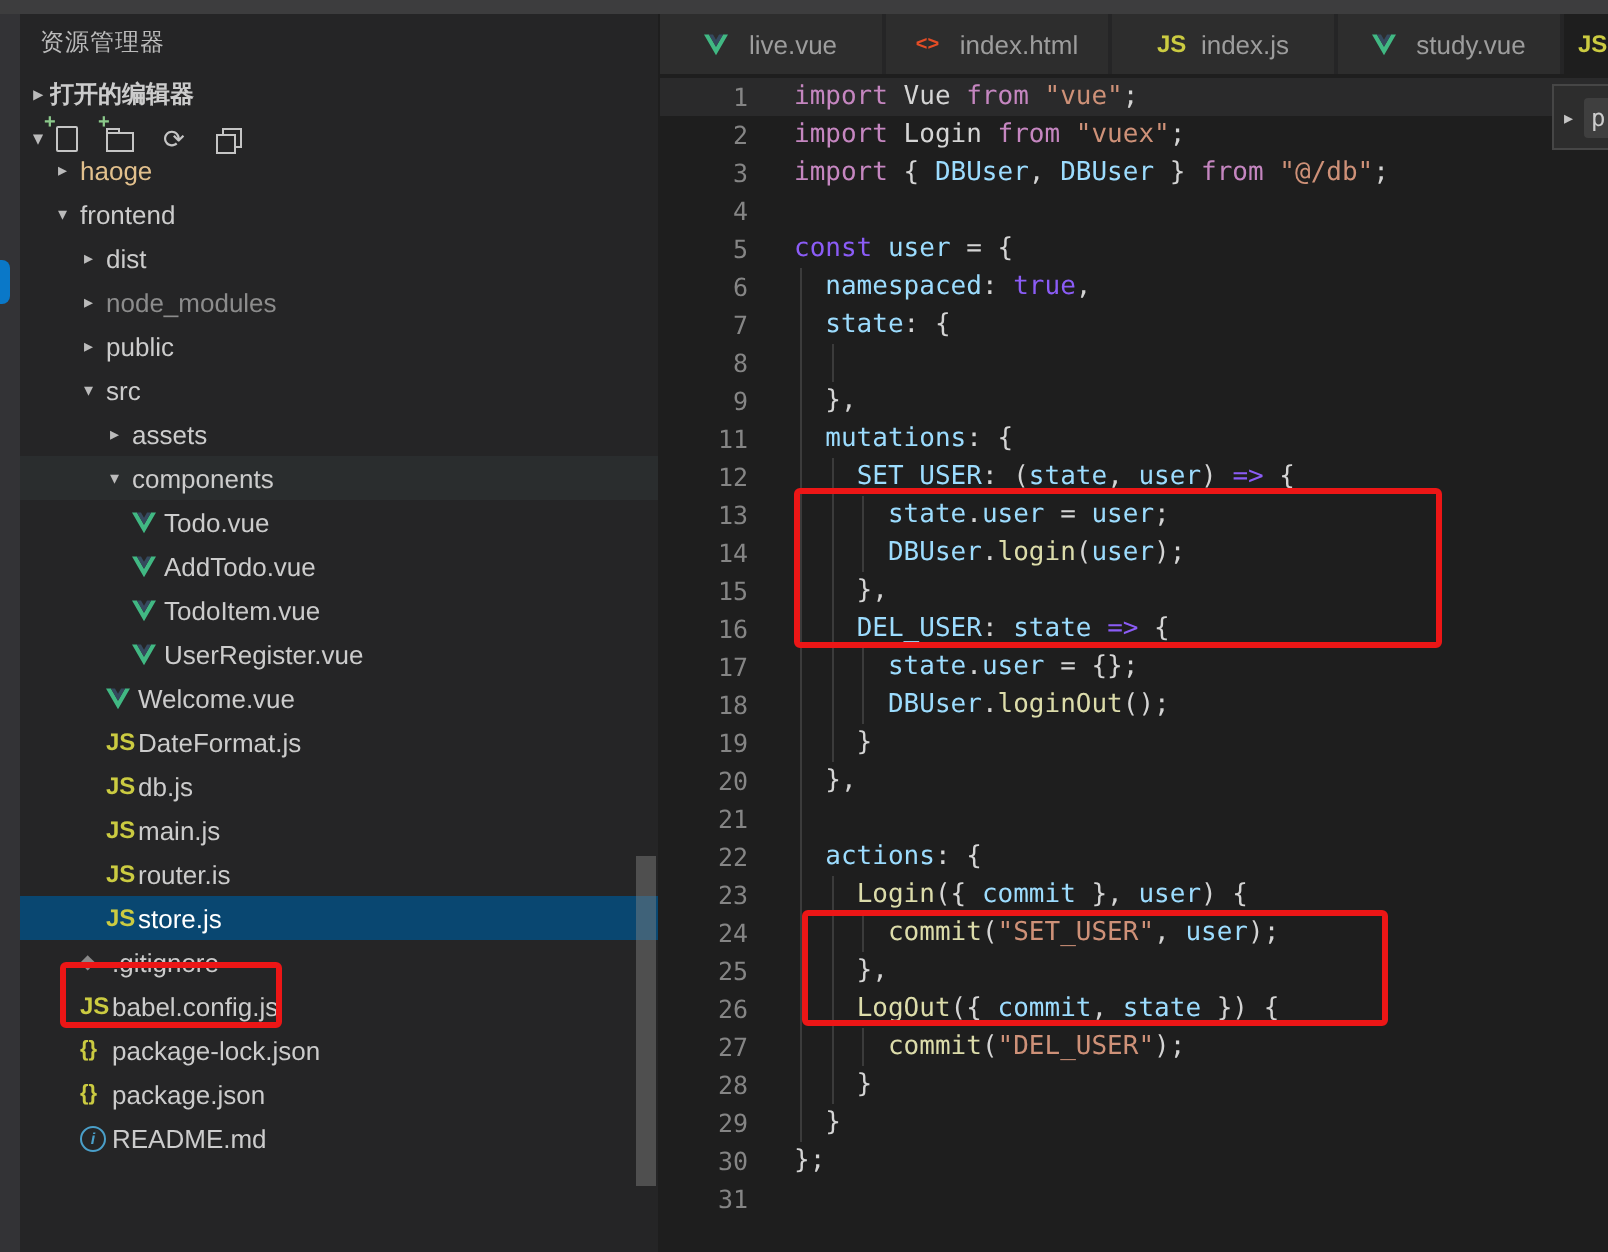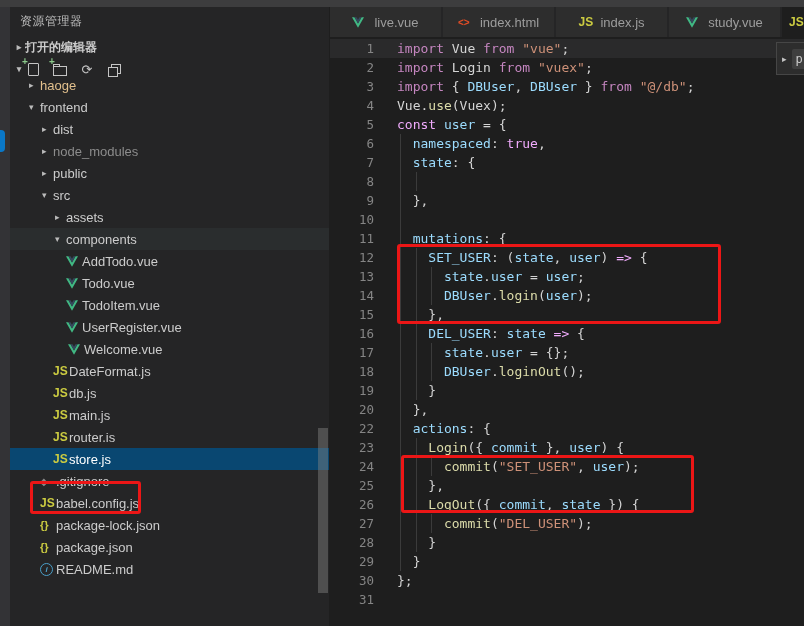--- a/index.html
+++ b/index.html
@@ -55,21 +55,21 @@
   .tab{width:113px;box-sizing:border-box;display:flex;align-items:center;justify-content:center;gap:6px;
        background:#2d2d2d;border-right:2px solid #252526;font-size:13px;color:#9d9d9d}
   .tab.partial{width:22px;background:#1e1e1e;justify-content:flex-start;padding-left:7px;border-right:none}
   .code{position:absolute;left:0;top:30px;right:0;bottom:0;padding-top:2px;
         font-family:"DejaVu Sans Mono",monospace;font-size:13px}
   .cl{height:19px;line-height:19px;display:flex;position:relative;white-space:pre}
   .cl.hlc{background:#2a2a2b}
   .ln{width:44px;text-align:right;color:#858585;flex:none;font-size:12.5px}
   .ct{margin-left:23px}
   .gd{position:absolute;top:0;bottom:0;width:1px;background:#3b3b3b}
-  .kw{color:#C586C0}.str{color:#CE9178}.var{color:#9CDCFE}.fn{color:#DCDCAA}.kw2{color:#f0abfc}.pl{color:#D4D4D4}
+  .kw{color:#C586C0}.str{color:#CE9178}.var{color:#9CDCFE}.fn{color:#DCDCAA}.kw2{color:#8b5cf6}.pl{color:#D4D4D4}
 
   
   .ann{position:absolute;border:3px solid #ec1616;border-radius:3px;box-sizing:border-box;pointer-events:none;z-index:50}
   #ann-store{left:30px;top:481px;width:111px;height:33px}
   #ann-mut{left:397px;top:244px;width:324px;height:80px}
   #ann-act{left:401px;top:455px;width:293px;height:58px}
 
   
   .popup{position:absolute;left:776px;top:42px;width:34px;height:33px;background:#2d2d2d;border:1px solid #464646;
          display:flex;align-items:center;gap:5px;padding-left:5px;box-sizing:border-box;z-index:40}
@@ -161,58 +161,58 @@
         </div>
       </div>
       <div class="row">
         <div class="rowc" style="padding-left:56px">
           <span class="fic">
             <svg width="12" height="11" viewBox="0 0 24 21">
               <path fill="#41B883" d="M0 0h4.9L12 12.3 19.1 0H24L12 20.8z"></path>
               <path fill="#35495E" d="M4.9 0H9l3 5.2L15 0h4.1L12 12.3z"></path>
             </svg>
           </span>
+          <span class="tlbl">Todo.vue</span>
+        </div>
+      </div>
+      <div class="row">
+        <div class="rowc" style="padding-left:56px">
+          <span class="fic">
+            <svg width="12" height="11" viewBox="0 0 24 21">
+              <path fill="#41B883" d="M0 0h4.9L12 12.3 19.1 0H24L12 20.8z"></path>
+              <path fill="#35495E" d="M4.9 0H9l3 5.2L15 0h4.1L12 12.3z"></path>
+            </svg>
+          </span>
           <span class="tlbl">AddTodo.vue</span>
         </div>
       </div>
       <div class="row">
         <div class="rowc" style="padding-left:56px">
           <span class="fic">
             <svg width="12" height="11" viewBox="0 0 24 21">
               <path fill="#41B883" d="M0 0h4.9L12 12.3 19.1 0H24L12 20.8z"></path>
               <path fill="#35495E" d="M4.9 0H9l3 5.2L15 0h4.1L12 12.3z"></path>
             </svg>
           </span>
-          <span class="tlbl">Todo.vue</span>
+          <span class="tlbl">TodoItem.vue</span>
         </div>
       </div>
       <div class="row">
         <div class="rowc" style="padding-left:56px">
           <span class="fic">
             <svg width="12" height="11" viewBox="0 0 24 21">
               <path fill="#41B883" d="M0 0h4.9L12 12.3 19.1 0H24L12 20.8z"></path>
               <path fill="#35495E" d="M4.9 0H9l3 5.2L15 0h4.1L12 12.3z"></path>
             </svg>
           </span>
-          <span class="tlbl">TodoItem.vue</span>
-        </div>
-      </div>
-      <div class="row">
-        <div class="rowc" style="padding-left:56px">
-          <span class="fic">
-            <svg width="12" height="11" viewBox="0 0 24 21">
-              <path fill="#41B883" d="M0 0h4.9L12 12.3 19.1 0H24L12 20.8z"></path>
-              <path fill="#35495E" d="M4.9 0H9l3 5.2L15 0h4.1L12 12.3z"></path>
-            </svg>
-          </span>
           <span class="tlbl">UserRegister.vue</span>
         </div>
       </div>
       <div class="row">
-        <div class="rowc" style="padding-left:58px">
+        <div class="rowc" style="padding-left:43px">
           <span class="fic">
             <svg width="12" height="11" viewBox="0 0 24 21">
               <path fill="#41B883" d="M0 0h4.9L12 12.3 19.1 0H24L12 20.8z"></path>
               <path fill="#35495E" d="M4.9 0H9l3 5.2L15 0h4.1L12 12.3z"></path>
             </svg>
           </span>
           <span class="tlbl">Welcome.vue</span>
         </div>
       </div>
       <div class="row">
@@ -316,37 +316,37 @@
         <span>study.vue</span>
       </div>
       <div class="tab partial">
         <span class="fic jsic">JS</span>
       </div>
     </div>
   <div class="code" id="code">
       <div class="cl hlc"><span class="ln">1</span><span class="ct"><span class="kw">import</span><span class="pl"> Vue </span><span class="kw">from</span><span class="pl"> </span><span class="str">"vue"</span><span class="pl">;</span></span></div>
       <div class="cl"><span class="ln">2</span><span class="ct"><span class="kw">import</span><span class="pl"> Login </span><span class="kw">from</span><span class="pl"> </span><span class="str">"vuex"</span><span class="pl">;</span></span></div>
       <div class="cl"><span class="ln">3</span><span class="ct"><span class="kw">import</span><span class="pl"> { </span><span class="var">DBUser</span><span class="pl">, </span><span class="var">DBUser</span><span class="pl"> } </span><span class="kw">from</span><span class="pl"> </span><span class="str">"@/db"</span><span class="pl">;</span></span></div>
-      <div class="cl"><span class="ln">4</span><span class="ct"><span class="pl">Vue.</span><span class="fn">use</span><span class="pl">(Vuex);</span></span></div>
+      <div class="cl"><span class="ln">4</span></div>
       <div class="cl"><span class="ln">5</span><span class="ct"><span class="kw2">const</span><span class="pl"> </span><span class="var">user</span><span class="pl"> = {</span></span></div>
       <div class="cl"><span class="ln">6</span><span class="gd" style="left:70px"></span><span class="ct"><span class="pl">  </span><span class="var">namespaced</span><span class="pl">: </span><span class="kw2">true</span><span class="pl">,</span></span></div>
       <div class="cl"><span class="ln">7</span><span class="gd" style="left:70px"></span><span class="ct"><span class="pl">  </span><span class="var">state</span><span class="pl">: {</span></span></div>
       <div class="cl"><span class="ln">8</span><span class="gd" style="left:70px"></span><span class="gd" style="left:85.7px"></span></div>
       <div class="cl"><span class="ln">9</span><span class="gd" style="left:70px"></span><span class="ct"><span class="pl">  },</span></span></div>
-      <div class="cl"><span class="ln">10</span><span class="gd" style="left:70px"></span><span class="ct"></span></div>
       <div class="cl"><span class="ln">11</span><span class="gd" style="left:70px"></span><span class="ct"><span class="pl">  </span><span class="var">mutations</span><span class="pl">: {</span></span></div>
       <div class="cl"><span class="ln">12</span><span class="gd" style="left:70px"></span><span class="gd" style="left:85.7px"></span><span class="ct"><span class="pl">    </span><span class="var">SET_USER</span><span class="pl">: (</span><span class="var">state</span><span class="pl">, </span><span class="var">user</span><span class="pl">) </span><span class="kw2">=&gt;</span><span class="pl"> {</span></span></div>
       <div class="cl"><span class="ln">13</span><span class="gd" style="left:70px"></span><span class="gd" style="left:85.7px"></span><span class="gd" style="left:101.4px"></span><span class="ct"><span class="pl">      </span><span class="var">state</span><span class="pl">.</span><span class="var">user</span><span class="pl"> = </span><span class="var">user</span><span class="pl">;</span></span></div>
       <div class="cl"><span class="ln">14</span><span class="gd" style="left:70px"></span><span class="gd" style="left:85.7px"></span><span class="gd" style="left:101.4px"></span><span class="ct"><span class="pl">      </span><span class="var">DBUser</span><span class="pl">.</span><span class="fn">login</span><span class="pl">(</span><span class="var">user</span><span class="pl">);</span></span></div>
       <div class="cl"><span class="ln">15</span><span class="gd" style="left:70px"></span><span class="gd" style="left:85.7px"></span><span class="ct"><span class="pl">    },</span></span></div>
       <div class="cl"><span class="ln">16</span><span class="gd" style="left:70px"></span><span class="gd" style="left:85.7px"></span><span class="ct"><span class="pl">    </span><span class="var">DEL_USER</span><span class="pl">: </span><span class="var">state</span><span class="pl"> </span><span class="kw2">=&gt;</span><span class="pl"> {</span></span></div>
       <div class="cl"><span class="ln">17</span><span class="gd" style="left:70px"></span><span class="gd" style="left:85.7px"></span><span class="gd" style="left:101.4px"></span><span class="ct"><span class="pl">      </span><span class="var">state</span><span class="pl">.</span><span class="var">user</span><span class="pl"> = {};</span></span></div>
       <div class="cl"><span class="ln">18</span><span class="gd" style="left:70px"></span><span class="gd" style="left:85.7px"></span><span class="gd" style="left:101.4px"></span><span class="ct"><span class="pl">      </span><span class="var">DBUser</span><span class="pl">.</span><span class="fn">loginOut</span><span class="pl">();</span></span></div>
       <div class="cl"><span class="ln">19</span><span class="gd" style="left:70px"></span><span class="gd" style="left:85.7px"></span><span class="ct"><span class="pl">    }</span></span></div>
       <div class="cl"><span class="ln">20</span><span class="gd" style="left:70px"></span><span class="ct"><span class="pl">  },</span></span></div>
+      <div class="cl"><span class="ln">21</span><span class="gd" style="left:70px"></span><span class="ct"></span></div>
       <div class="cl"><span class="ln">22</span><span class="gd" style="left:70px"></span><span class="ct"><span class="pl">  </span><span class="var">actions</span><span class="pl">: {</span></span></div>
       <div class="cl"><span class="ln">23</span><span class="gd" style="left:70px"></span><span class="gd" style="left:85.7px"></span><span class="ct"><span class="pl">    </span><span class="fn">Login</span><span class="pl">({ </span><span class="var">commit</span><span class="pl"> }, </span><span class="var">user</span><span class="pl">) {</span></span></div>
       <div class="cl"><span class="ln">24</span><span class="gd" style="left:70px"></span><span class="gd" style="left:85.7px"></span><span class="gd" style="left:101.4px"></span><span class="ct"><span class="pl">      </span><span class="fn">commit</span><span class="pl">(</span><span class="str">"SET_USER"</span><span class="pl">, </span><span class="var">user</span><span class="pl">);</span></span></div>
       <div class="cl"><span class="ln">25</span><span class="gd" style="left:70px"></span><span class="gd" style="left:85.7px"></span><span class="ct"><span class="pl">    },</span></span></div>
       <div class="cl"><span class="ln">26</span><span class="gd" style="left:70px"></span><span class="gd" style="left:85.7px"></span><span class="ct"><span class="pl">    </span><span class="fn">LogOut</span><span class="pl">({ </span><span class="var">commit</span><span class="pl">, </span><span class="var">state</span><span class="pl"> }) {</span></span></div>
       <div class="cl"><span class="ln">27</span><span class="gd" style="left:70px"></span><span class="gd" style="left:85.7px"></span><span class="gd" style="left:101.4px"></span><span class="ct"><span class="pl">      </span><span class="fn">commit</span><span class="pl">(</span><span class="str">"DEL_USER"</span><span class="pl">);</span></span></div>
       <div class="cl"><span class="ln">28</span><span class="gd" style="left:70px"></span><span class="gd" style="left:85.7px"></span><span class="ct"><span class="pl">    }</span></span></div>
       <div class="cl"><span class="ln">29</span><span class="gd" style="left:70px"></span><span class="ct"><span class="pl">  }</span></span></div>
       <div class="cl"><span class="ln">30</span><span class="ct"><span class="pl">};</span></span></div>
       <div class="cl"><span class="ln">31</span><span class="ct"></span></div>

